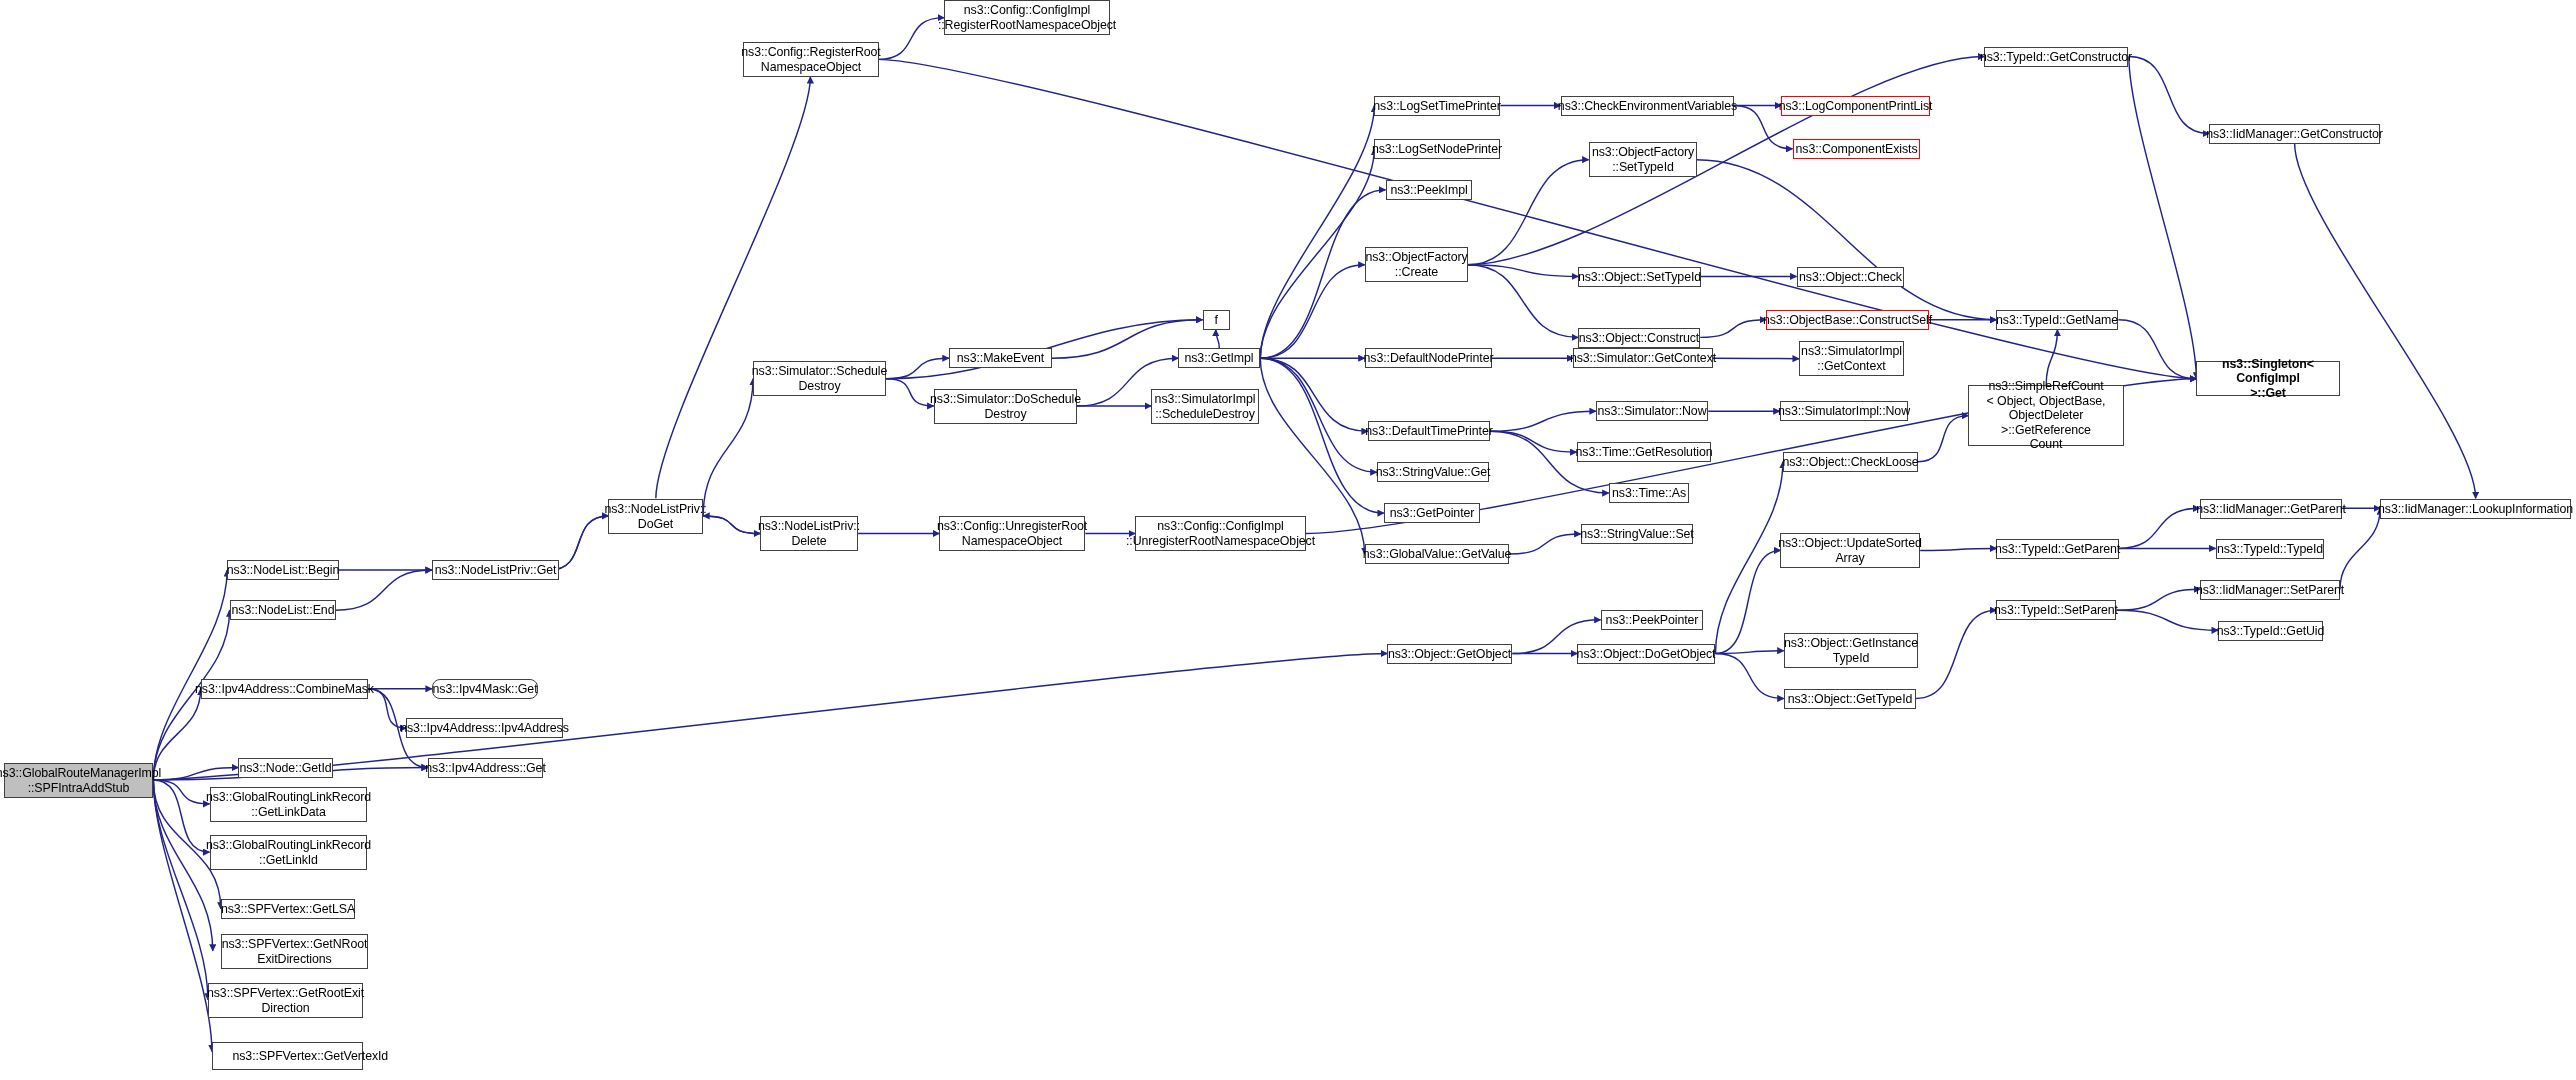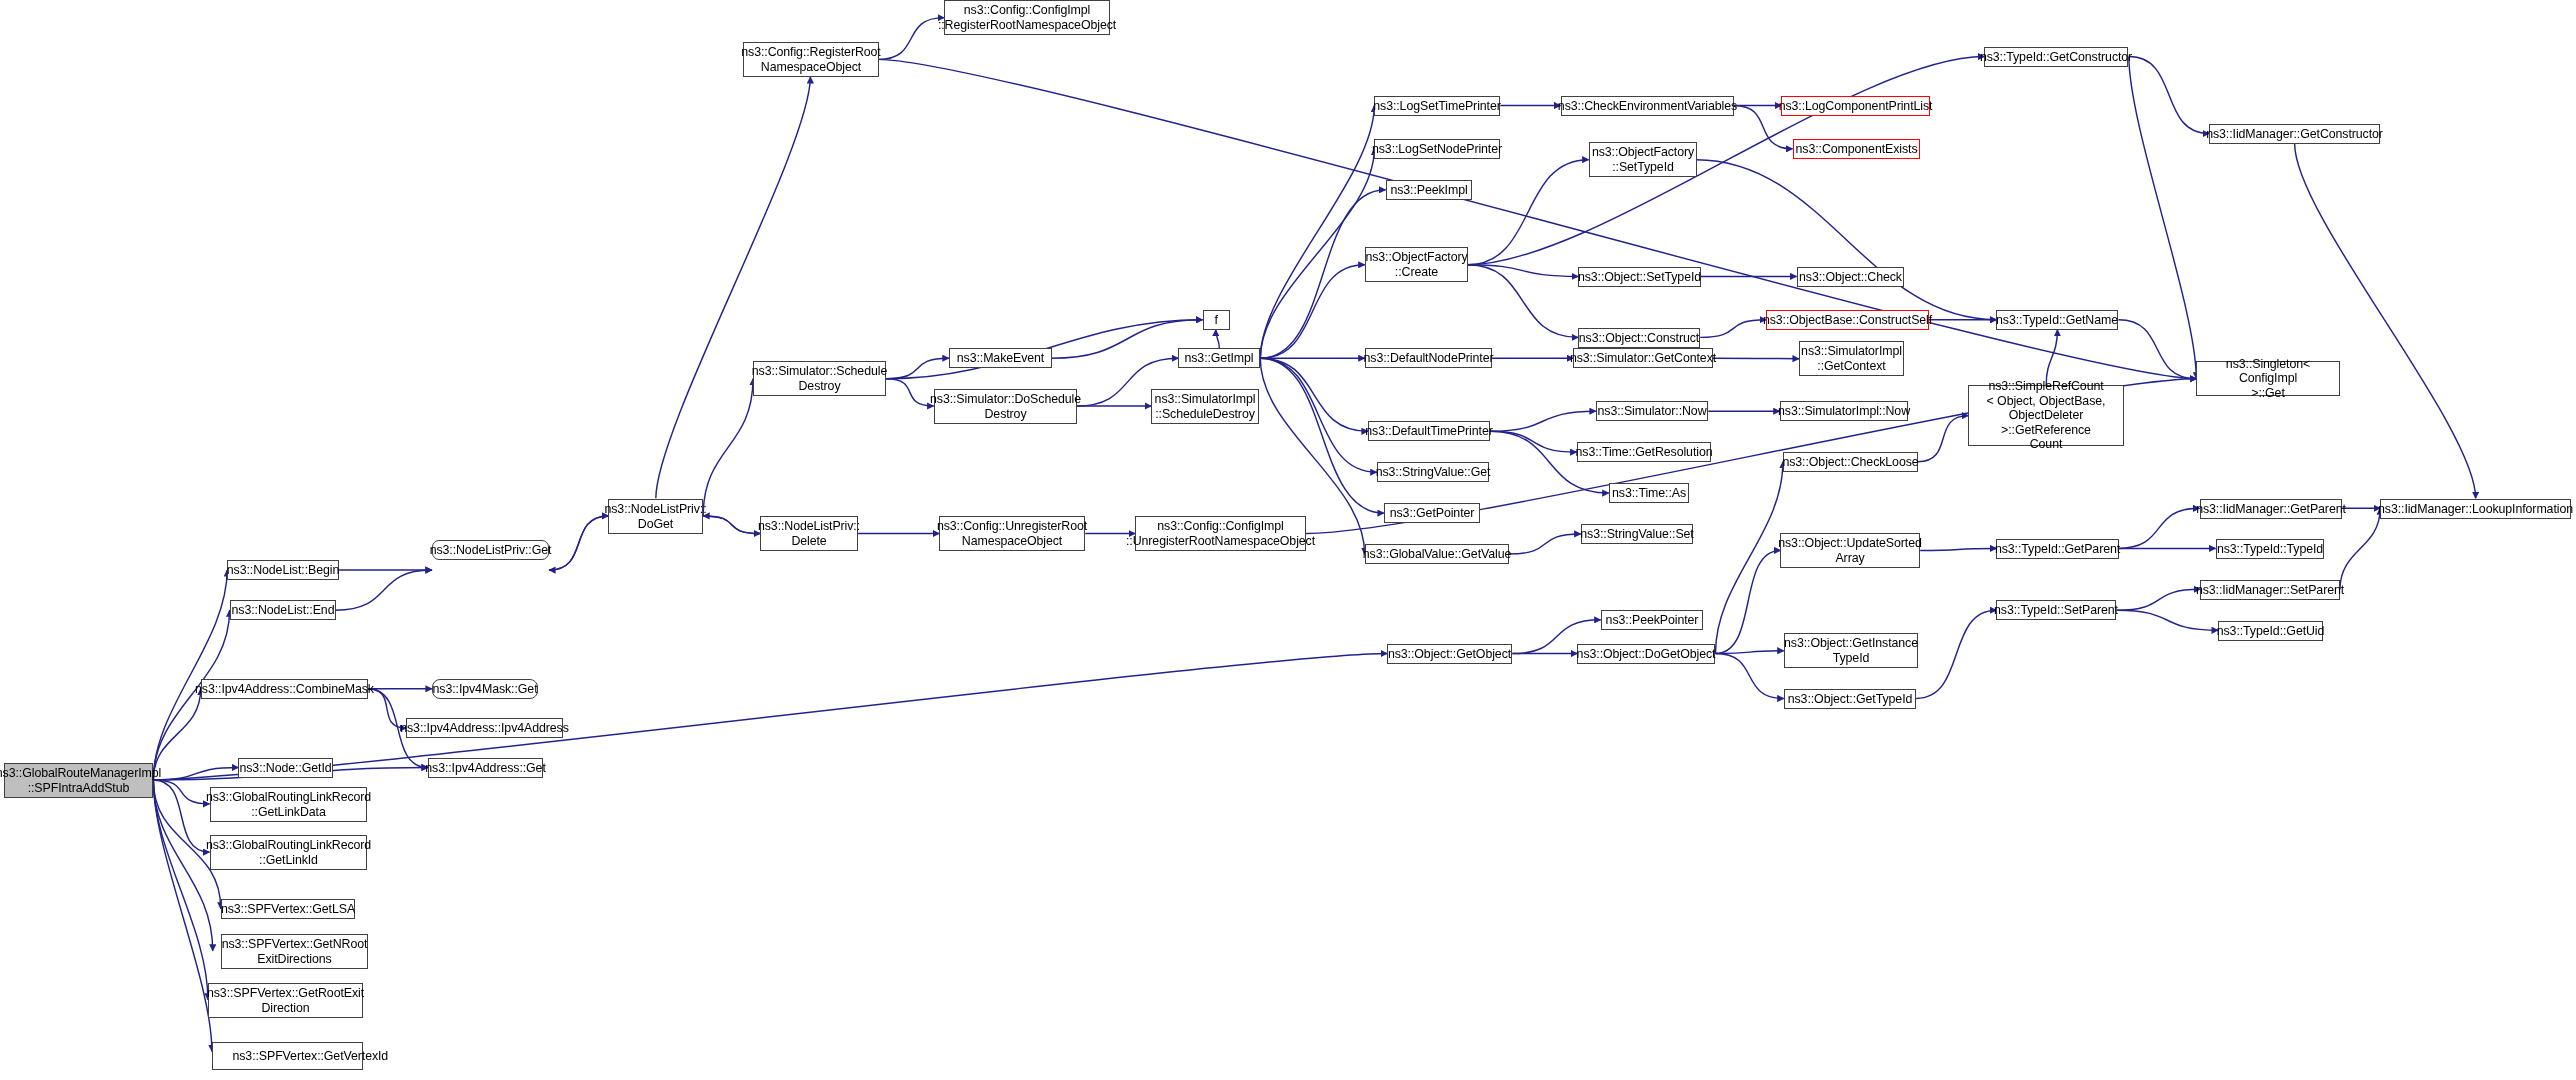--- a/index.html
+++ b/index.html
@@ -157,21 +157,21 @@
 ::GetLinkId</div>
       <div class="node" style="left: 221px; top: 899px; width: 134px; height: 20px;">ns3::SPFVertex::GetLSA</div>
       <div class="node" style="left: 221px; top: 934px; width: 147px; height: 35px;">ns3::SPFVertex::GetNRoot
 ExitDirections</div>
       <div class="node" style="left: 208px; top: 983px; width: 155px; height: 35px;">ns3::SPFVertex::GetRootExit
 Direction</div>
       <div class="node" style="left: 212px; top: 1042px; width: 151px; height: 28px; padding-left: 48px;">ns3::SPFVertex::GetVertexId</div>
       <div class="node" style="left: 432px; top: 679px; width: 106px; height: 20px; border-radius: 8px;">ns3::Ipv4Mask::Get</div>
       <div class="node" style="left: 406px; top: 718px; width: 157px; height: 20px;">ns3::Ipv4Address::Ipv4Address</div>
       <div class="node" style="left: 428px; top: 758px; width: 115px; height: 20px;">ns3::Ipv4Address::Get</div>
-      <div class="node" style="left: 432px; top: 540px; width: 117px; height: 20px; border-radius: 7px;">ns3::NodeListPriv::Get</div>
+      <div class="node" style="left: 432px; top: 560px; width: 127px; height: 20px;">ns3::NodeListPriv::Get</div>
       <div class="node" style="left: 608px; top: 499px; width: 95px; height: 35px;">ns3::NodeListPriv::
 DoGet</div>
       <div class="node" style="left: 760px; top: 516px; width: 98px; height: 35px;">ns3::NodeListPriv::
 Delete</div>
       <div class="node" style="left: 753px; top: 361px; width: 133px; height: 35px;">ns3::Simulator::Schedule
 Destroy</div>
       <div class="node" style="left: 949px; top: 348px; width: 103px; height: 20px;">ns3::MakeEvent</div>
       <div class="node" style="left: 934px; top: 389px; width: 143px; height: 35px;">ns3::Simulator::DoSchedule
 Destroy</div>
       <div class="node" style="left: 1151px; top: 389px; width: 108px; height: 35px;">ns3::SimulatorImpl
@@ -224,21 +224,21 @@
       <div class="node" style="left: 1784px; top: 689px; width: 132px; height: 20px;">ns3::Object::GetTypeId</div>
       <div class="node" style="left: 1984px; top: 47px; width: 144px; height: 20px;">ns3::TypeId::GetConstructor</div>
       <div class="node" style="left: 1996px; top: 310px; width: 122px; height: 20px;">ns3::TypeId::GetName</div>
       <div class="node" style="left: 1968px; top: 385px; width: 156px; height: 61px;">ns3::SimpleRefCount
 &lt; Object, ObjectBase,
  ObjectDeleter &gt;::GetReference
 Count</div>
       <div class="node" style="left: 1996px; top: 539px; width: 123px; height: 20px;">ns3::TypeId::GetParent</div>
       <div class="node" style="left: 1996px; top: 600px; width: 120px; height: 20px;">ns3::TypeId::SetParent</div>
       <div class="node" style="left: 2209px; top: 124px; width: 171px; height: 20px;">ns3::IidManager::GetConstructor</div>
-      <div class="node" style="left: 2196px; top: 361px; width: 144px; height: 35px;">ns3::Singleton&lt; ConfigImpl
+      <div class="node" style="left: 2196px; top: 361px; width: 144px; height: 35px; font-weight: bold;">ns3::Singleton&lt; ConfigImpl
 &gt;::Get</div>
       <div class="node" style="left: 2200px; top: 499px; width: 142px; height: 20px;">ns3::IidManager::GetParent</div>
       <div class="node" style="left: 2216px; top: 539px; width: 108px; height: 20px;">ns3::TypeId::TypeId</div>
       <div class="node" style="left: 2200px; top: 580px; width: 140px; height: 20px;">ns3::IidManager::SetParent</div>
       <div class="node" style="left: 2218px; top: 621px; width: 105px; height: 20px;">ns3::TypeId::GetUid</div>
       <div class="node" style="left: 2380px; top: 499px; width: 191px; height: 20px;">ns3::IidManager::LookupInformation</div>
     </div>
 </div>
 
 

